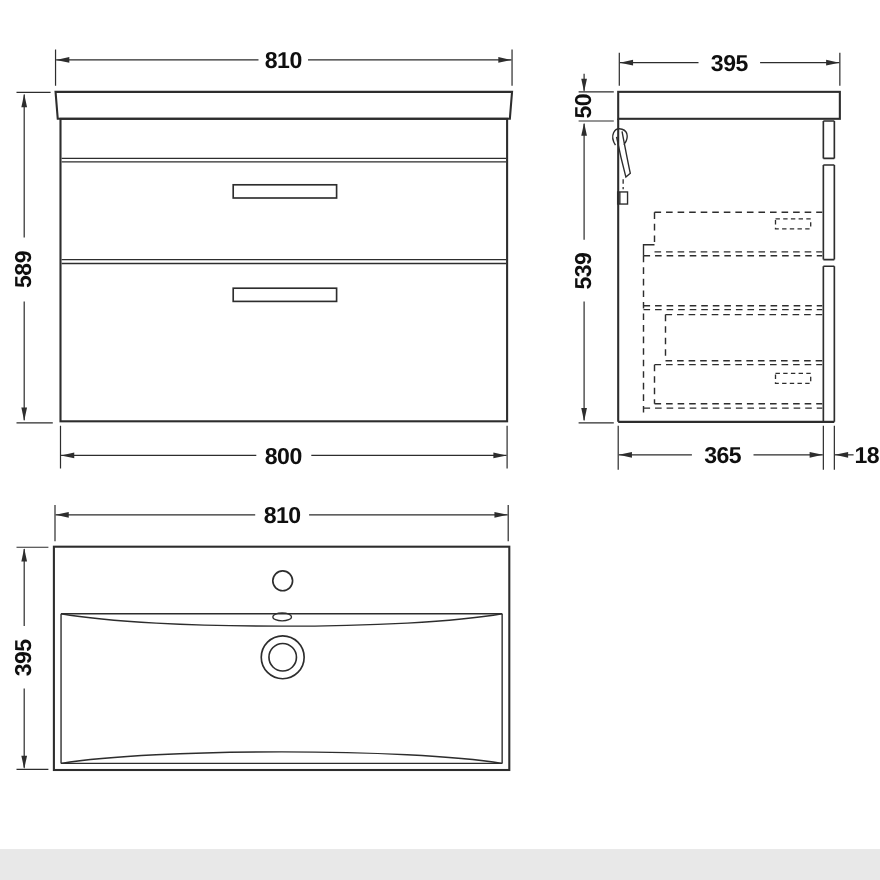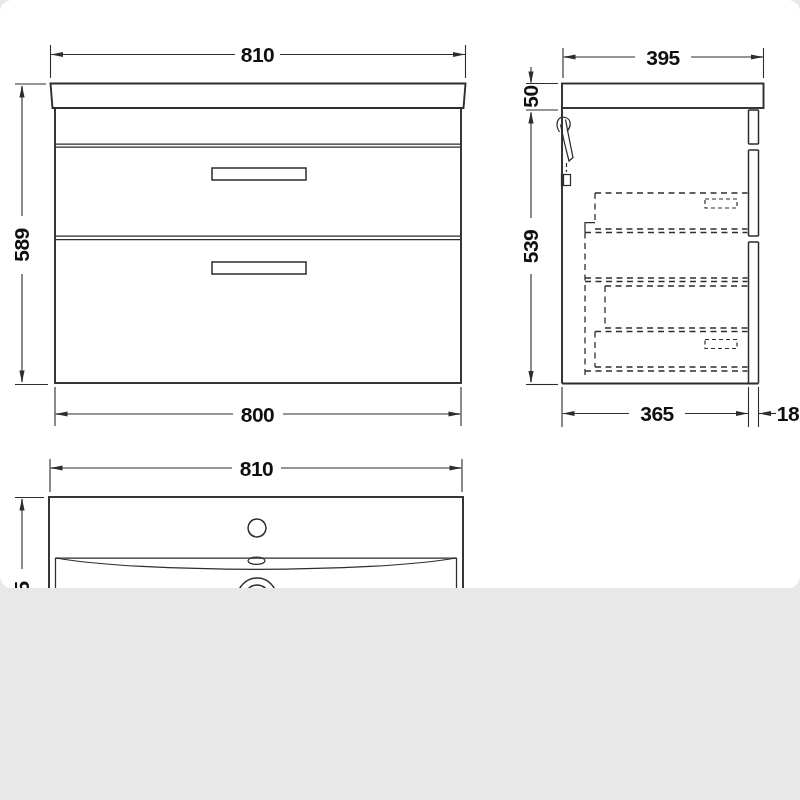--- a/index.html
+++ b/index.html
@@ -1,20 +1,19 @@
 <!DOCTYPE html>
 <html style="--line: #2d2d2d; --text: #0f0f0f; --bg: #ffffff;"><head>
 <meta charset="utf-8">
 <style>
   :root { --line:#2d2d2d; --text:#0f0f0f; --bg:#ffffff; }
   html,body { margin:0; padding:0; background:#e8e8e8; }
   .canvas {
-    position:relative; width:800px; height:588px; background:var(--bg);
+    position:relative; width:800px; height:772px; background:var(--bg);
     overflow:hidden;
-    border-radius:12px;
   }
   svg { display:block; }
   .outline { fill:none; stroke:var(--line); stroke-width:1.9; stroke-linejoin:miter; }
   .mid     { fill:none; stroke:var(--line); stroke-width:1.5; }
   .thin    { fill:none; stroke:var(--line); stroke-width:1.25; }
   .dim     { fill:none; stroke:var(--line); stroke-width:1.1; }
   .dash    { fill:none; stroke:var(--line); stroke-width:1.3; stroke-dasharray:6 4.5; }
   .dash-sm { fill:none; stroke:var(--line); stroke-width:1.2; stroke-dasharray:4 3; }
   .arrow   { fill:var(--line); stroke:none; }
   text.dimtxt {

